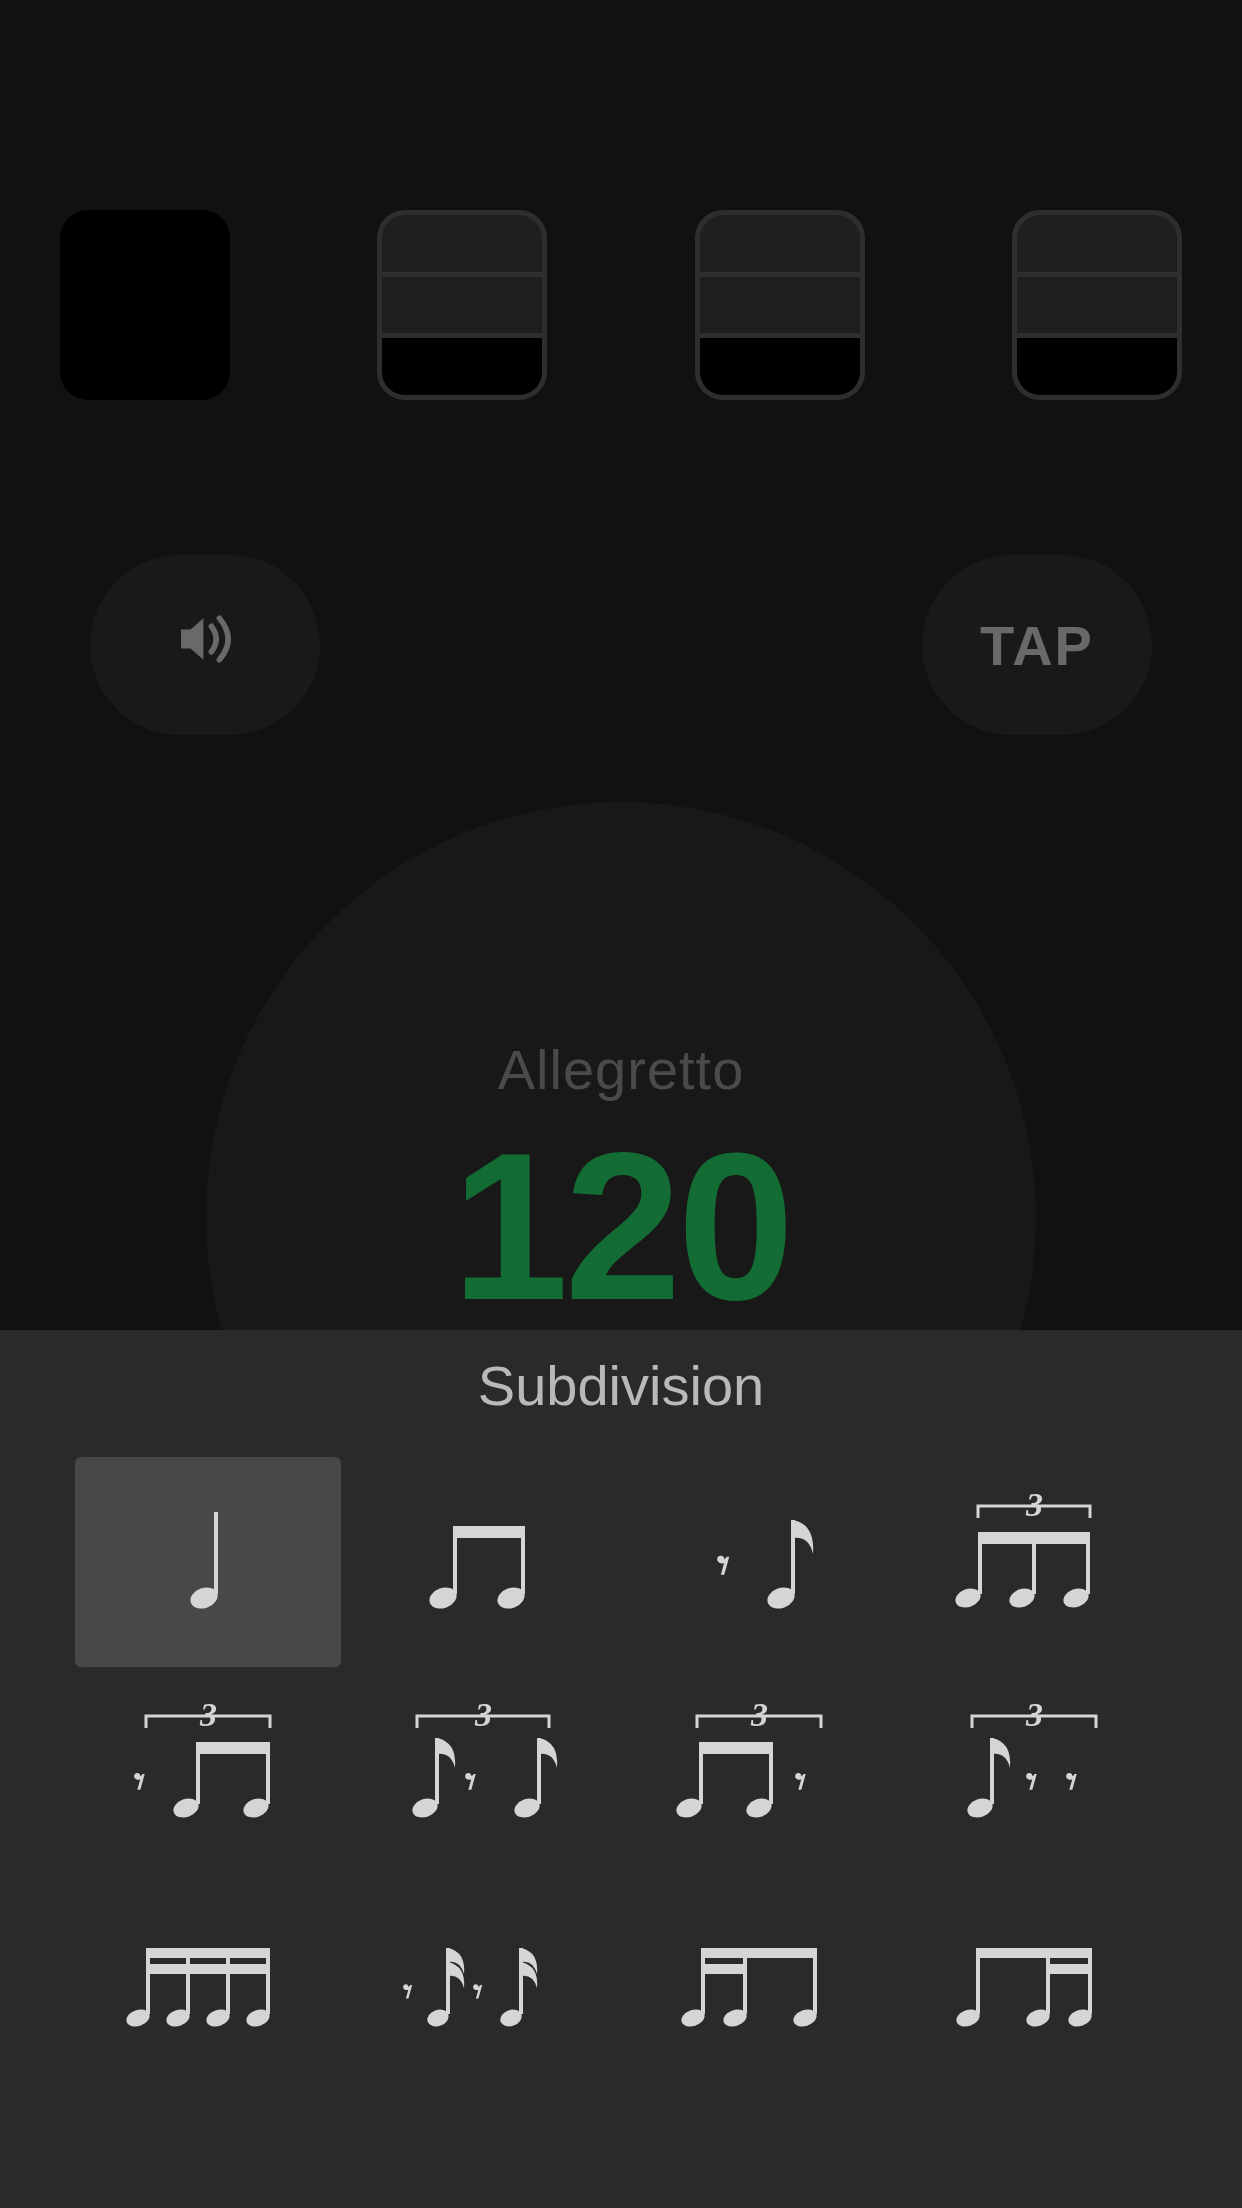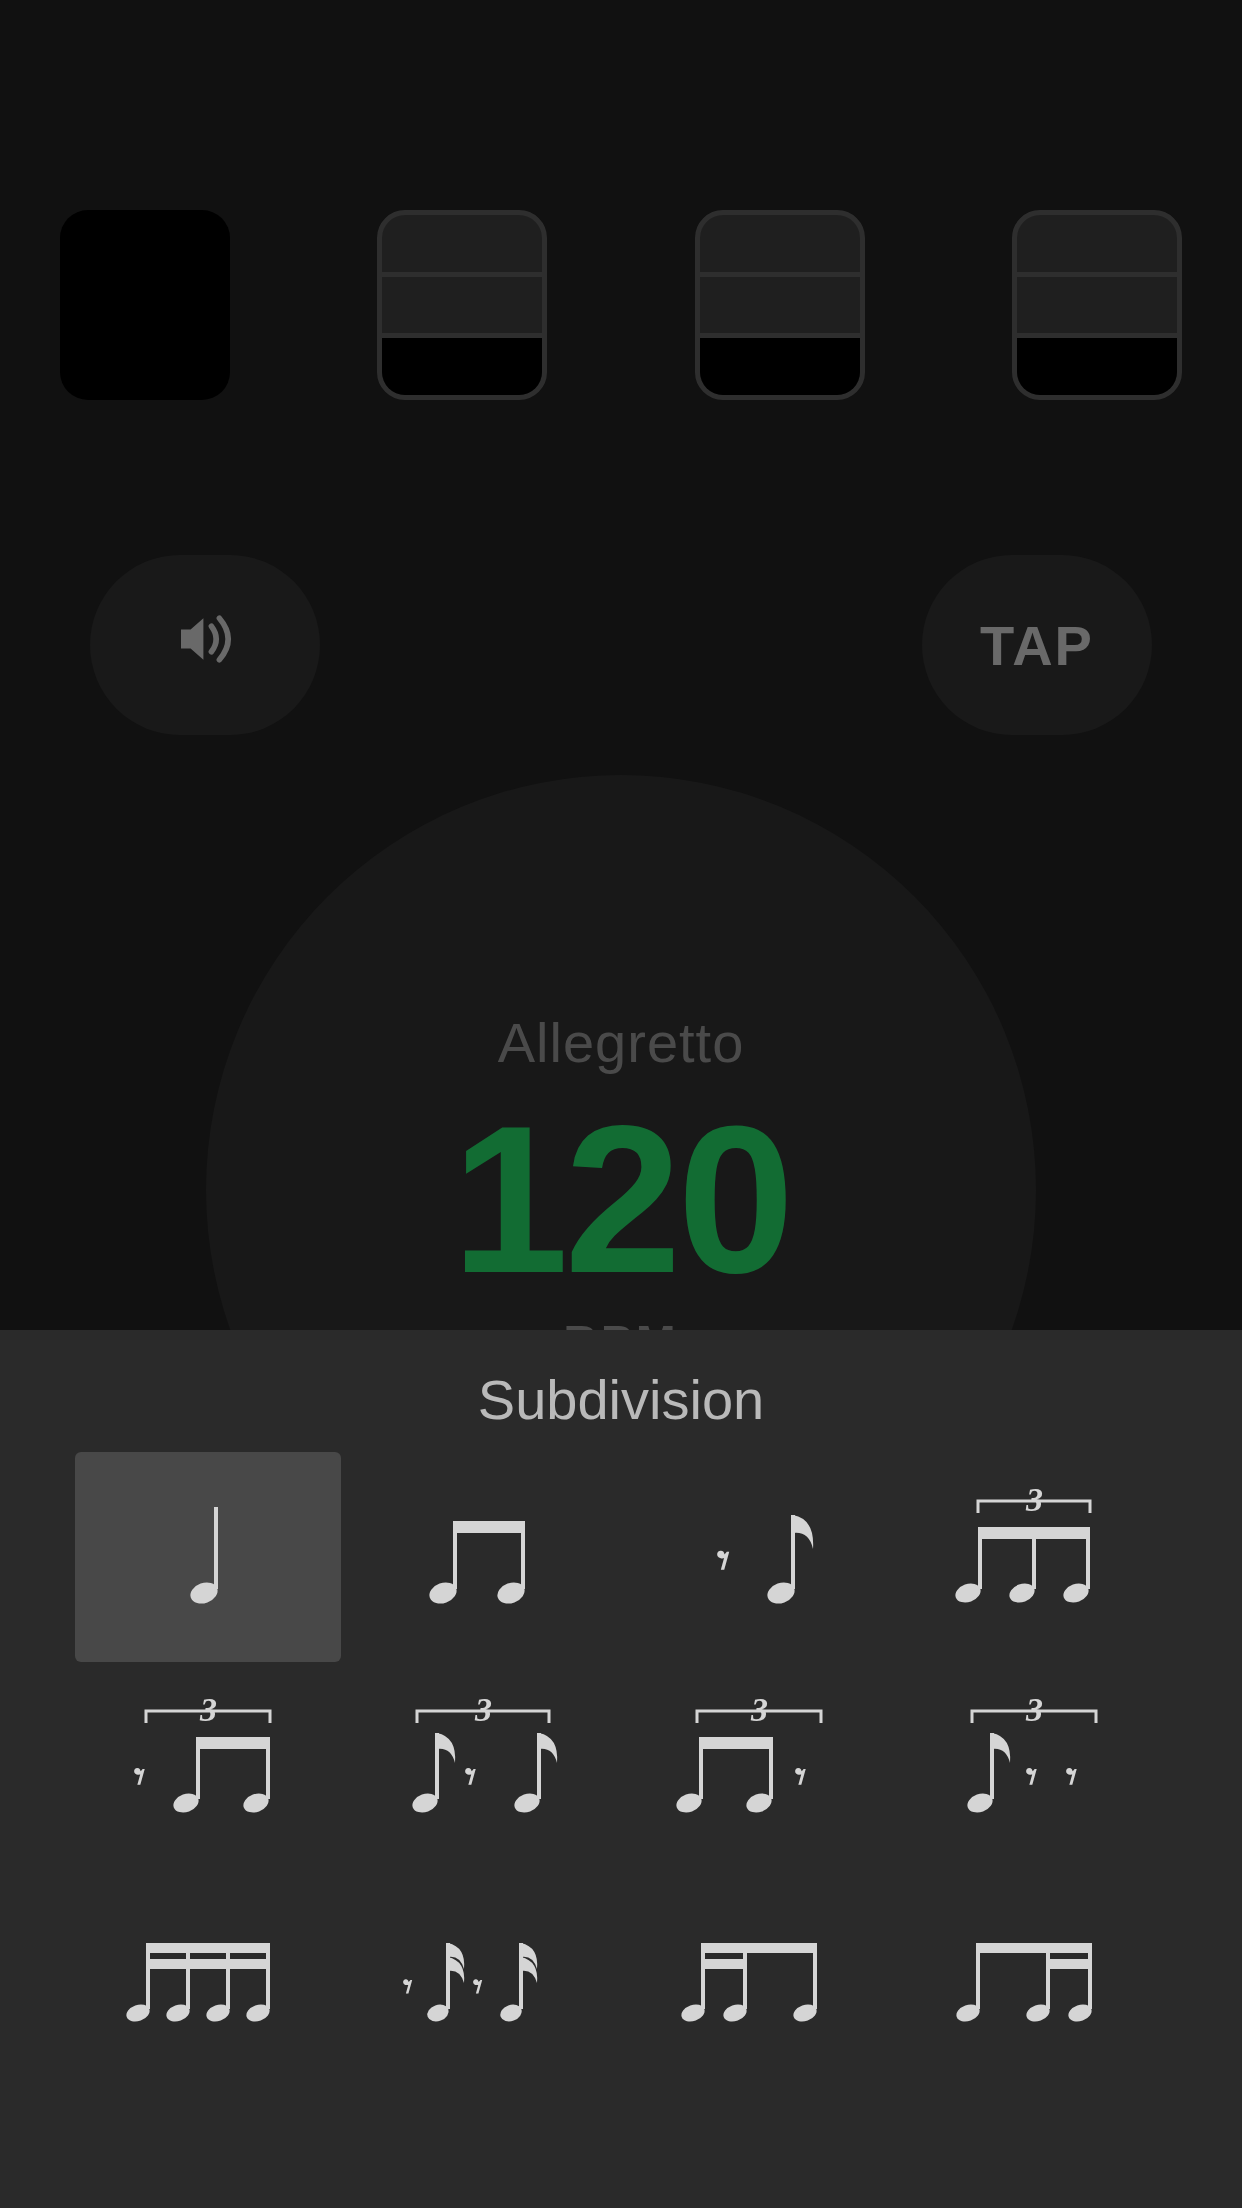--- a/index.html
+++ b/index.html
@@ -39,36 +39,37 @@
   .pill {
     width:230px; height:180px; border-radius:90px;
     background:#2e2e2e;
     display:flex; align-items:center; justify-content:center;
     color:#bfbfbf; font-size:56px; font-weight:700; letter-spacing:2px;
   }
   .pill svg { width:80px; height:80px; }
 
   
   .dial {
-    position:absolute; left:50%; top:775px; transform:translateX(-50%);
+    position:absolute; left:50%; top:802px; transform:translateX(-50%);
     width:830px; height:830px; border-radius:50%;
     background:#2c2c2c;
     display:flex; flex-direction:column; align-items:center; justify-content:flex-start;
     padding-top:235px;
   }
   .tempo-name { color:#888; font-size:56px; font-weight:400; letter-spacing:1px; }
   .bpm-value { color:#22c55e; font-size:210px; font-weight:700; line-height:1; margin-top:20px; letter-spacing:-4px;}
   .bpm-unit  { color:#888; font-size:48px; font-weight:600; margin-top:10px; letter-spacing:3px;}
 
   
   .sheet {
     position:absolute; left:0; right:0; top:1330px; bottom:0;
     background:#2a2a2a;
     display:flex; flex-direction:column;
-    padding-top:29px;
+    padding-top:15px;
+    gap:19px;
   }
   .sheet-title {
     text-align:center; color:#b9b9b9; font-size:56px; font-weight:400;
     padding:8px 0 20px 0;
   }
   .grid {
     flex:1;
     display:grid;
     grid-template-columns: repeat(4, 1fr);
     grid-auto-rows: 210px;

